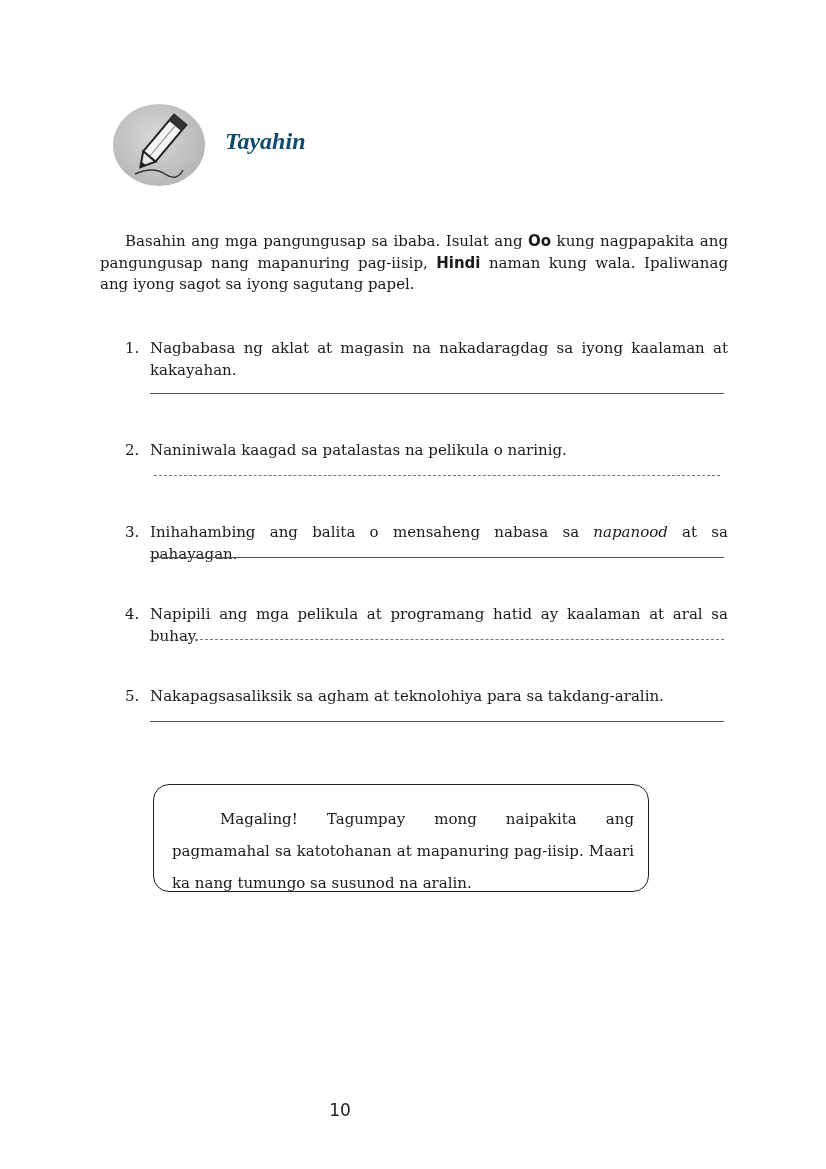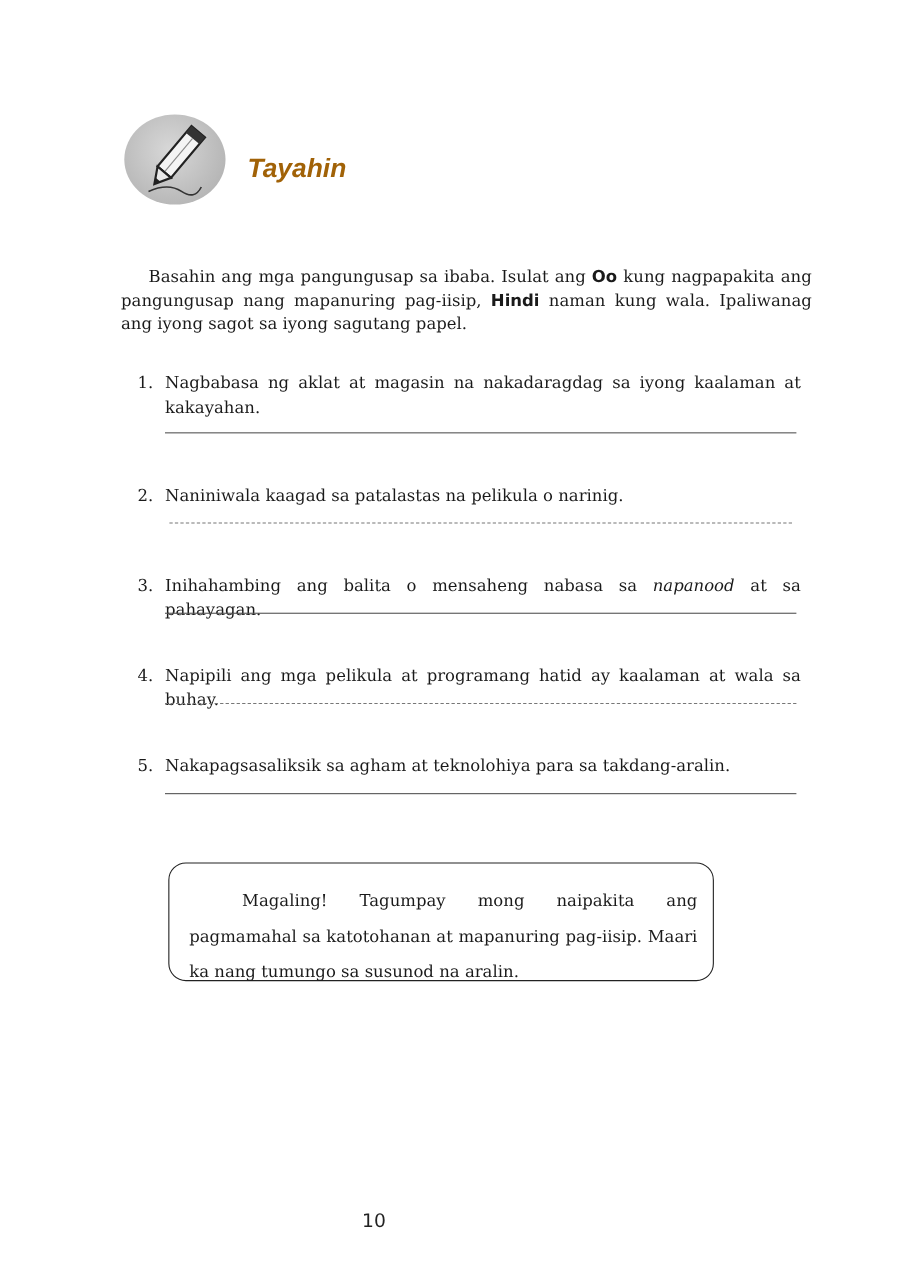--- a/index.html
+++ b/index.html
@@ -1,22 +1,22 @@
 <!DOCTYPE html>
 <html><head>
 <meta charset="utf-8">
 <style>
   html, body { margin: 0; padding: 0; }
   body { width: 826px; height: 1169px; background: #ffffff; position: relative; overflow: hidden;
          font-family: "DejaVu Serif", serif; color: #1a1a1a; }
   .header-icon { position: absolute; left: 113px; top: 104px; width: 92px; height: 82px; border-radius: 50%;
                  background: radial-gradient(circle at 45% 40%, #d8d8d8, #b8b8b8 70%, #aaaaaa); }
   .header-icon svg { position: absolute; left: 0; top: 0; }
-  .title { position: absolute; left: 225px; top: 140px; font-family: Liberation Sans, sans-serif; font-weight: bold;
-           font-style: italic; font-size: 24px; color: #a16207; }
+  .title { position: absolute; left: 225px; top: 128px; font-family: Liberation Serif, serif; font-weight: bold;
+           font-style: italic; font-size: 24px; color: #0c4a6e; }
   .instructions { position: absolute; left: 100px; top: 231px; width: 628px; font-size: 15px; line-height: 21.5px;
                   text-align: justify; text-indent: 25px; font-family: "DejaVu Serif", serif; }
   .instructions b { font-family: "DejaVu Sans", sans-serif; font-weight: bold; }
   .item { position: absolute; left: 125px; width: 603px; font-size: 15px; line-height: 21.5px; }
   .item .num { position: absolute; left: 0; top: 0; }
   .item .txt { margin-left: 25px; text-align: justify; display: block; }
   .answer-line { position: absolute; left: 150px; width: 574px; border-bottom: 1px solid #555; height: 0; }
   .answer-line.dotted { border-bottom: 1px dashed #777; }
   .note-box { position: absolute; left: 153px; top: 784px; width: 496px; height: 108px; border: 1.5px solid #222;
               border-radius: 16px; box-sizing: border-box; }
@@ -35,21 +35,21 @@
       <rect x="38" y="8" width="16" height="8" fill="#333"></rect>
       <line x1="46" y1="16" x2="46" y2="56" stroke="#888" stroke-width="1"></line>
       <polygon points="38,56 54,56 46,70" fill="#e8e8e8" stroke="#222" stroke-width="2"></polygon>
       <polygon points="43,65 49,65 46,70" fill="#222"></polygon>
     </g>
     <path d="M22 70 Q40 62 52 70 T70 66" fill="none" stroke="#333" stroke-width="1.5"></path>
   </svg>
 </div>
 <div class="title">Tayahin</div>
 
-<p class="instructions" style="margin:10px;"><span>Basahin ang mga pangungusap sa ibaba.  Isulat ang </span><b>Oo</b><span> kung nagpapakita ang pangungusap nang mapanuring pag-iisip, </span><b>Hindi</b><span> naman kung wala. Ipaliwanag ang iyong sagot sa iyong sagutang papel.</span></p>
+<p class="instructions" style="margin:0;"><span>Basahin ang mga pangungusap sa ibaba.  Isulat ang </span><b>Oo</b><span> kung nagpapakita ang pangungusap nang mapanuring pag-iisip, </span><b>Hindi</b><span> naman kung wala. Ipaliwanag ang iyong sagot sa iyong sagutang papel.</span></p>
 
 <div class="item" style="top:338px;">
   <span class="num">1.</span>
   <span class="txt">Nagbabasa ng aklat at magasin na nakadaragdag sa iyong kaalaman at kakayahan.</span>
 </div>
 <div class="answer-line" style="top:393px;"></div>
 
 <div class="item" style="top:440px;">
   <span class="num">2.</span>
   <span class="txt">Naniniwala kaagad sa patalastas na pelikula o narinig.</span>
@@ -57,21 +57,21 @@
 <div class="answer-line dotted" style="top:475px; left:154px; width:566px;"></div>
 
 <div class="item" style="top:522px;">
   <span class="num">3.</span>
   <span class="txt"><span>Inihahambing ang balita o mensaheng nabasa sa </span><i>napanood</i><span> at sa pahayagan.</span></span>
 </div>
 <div class="answer-line" style="top:557px;"></div>
 
 <div class="item" style="top:604px;">
   <span class="num">4.</span>
-  <span class="txt">Napipili ang mga pelikula at programang hatid ay kaalaman at wala sa buhay.</span>
+  <span class="txt">Napipili ang mga pelikula at programang hatid ay kaalaman at aral sa buhay.</span>
 </div>
 <div class="answer-line dotted" style="top:639px;"></div>
 
 <div class="item" style="top:686px;">
   <span class="num">5.</span>
   <span class="txt">Nakapagsasaliksik sa agham at teknolohiya para sa takdang-aralin.</span>
 </div>
 <div class="answer-line" style="top:721px;"></div>
 
 <div class="note-box"></div>

